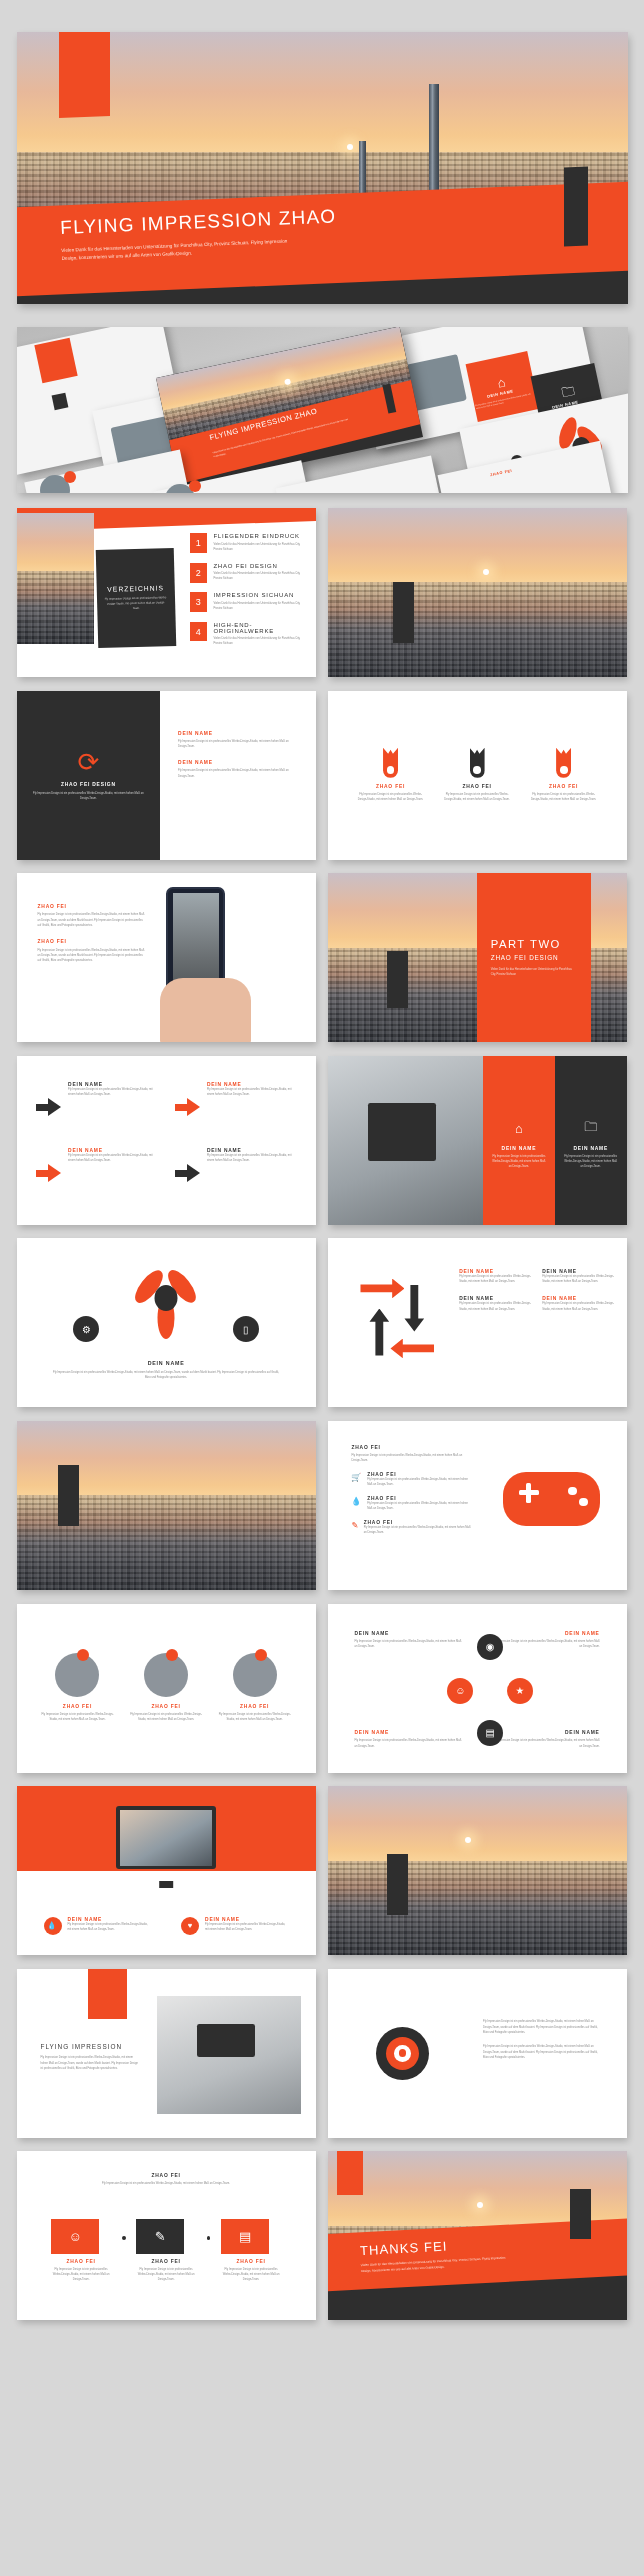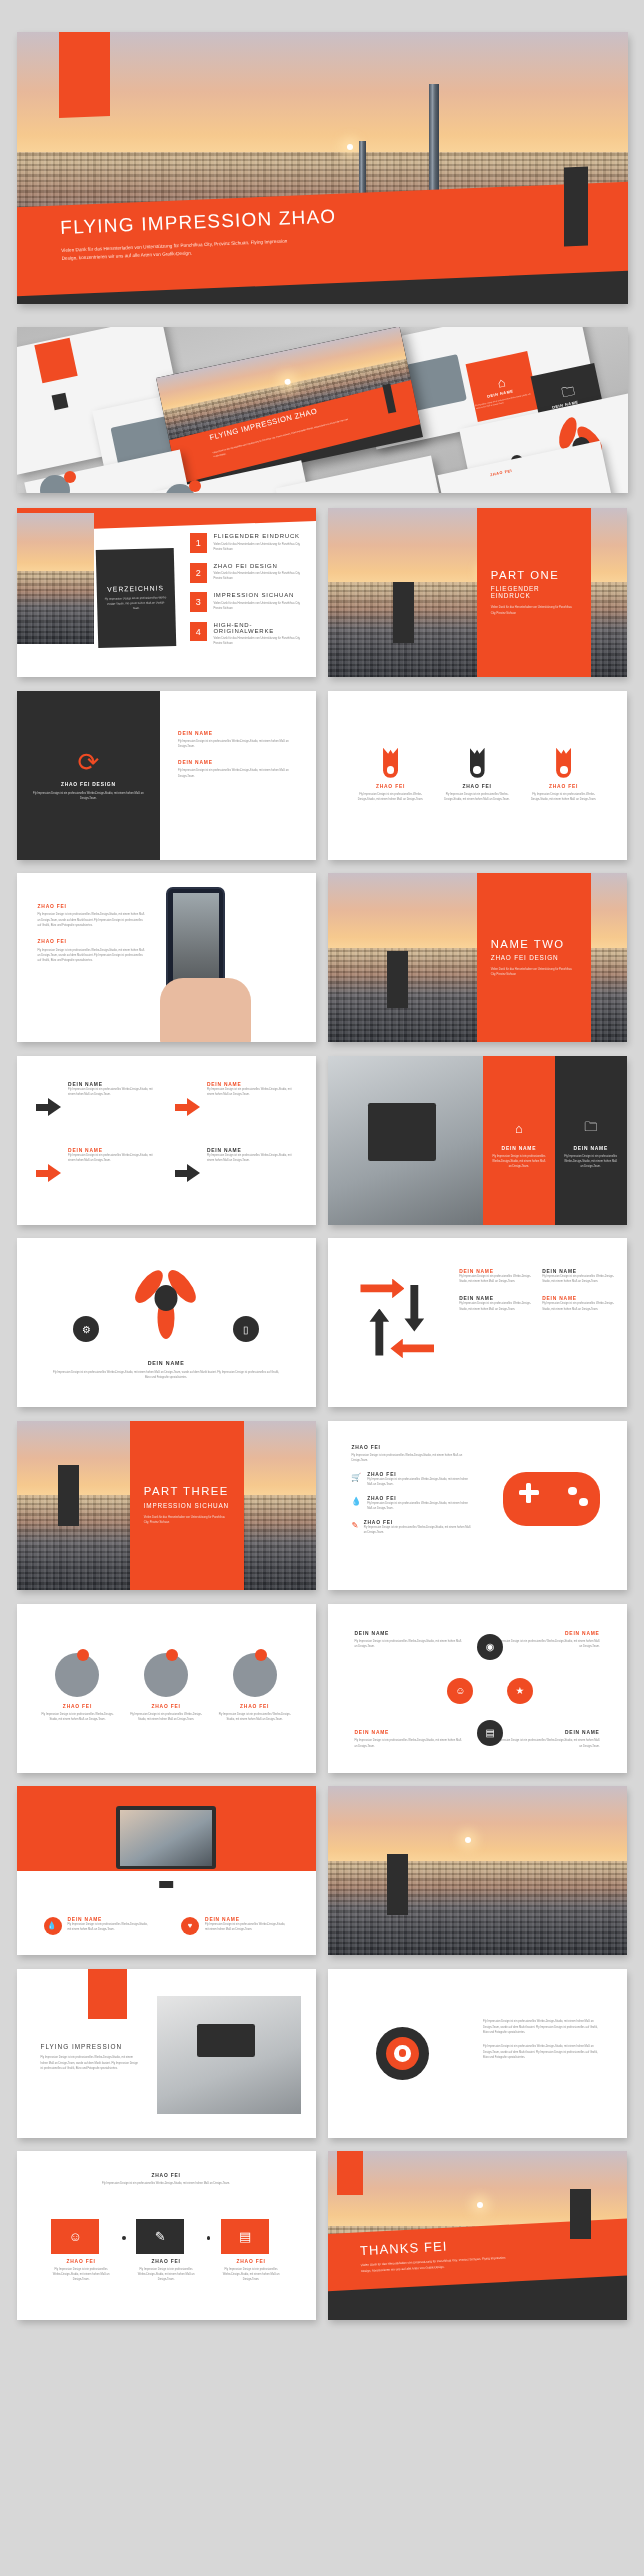--- a/index.html
+++ b/index.html
@@ -276,25 +276,20 @@
           </div>
         </div>
       </div>
 
       <div class="slide">
         <div style="position:absolute;inset:0">
             <div class="sky"></div>
             <div class="sun" style="left:52%;top:36%"></div>
           </div>
         <div class="dark" style="position:absolute;left:22%;top:44%;width:7%;height:36%"></div>
-        <div class="part-panel">
-          <div class="pt">PART  ONE</div>
-          <div class="ps">FLIEGENDER EINDRUCK</div>
-          <div class="t-body w">Vielen Dank für das Herunterladen von Unterstützung für Panzhihua City, Provinz Sichuan</div>
-        </div>
       </div>
     </div>
 
     <div class="row">
       <div class="slide">
         <div class="dark" style="position:absolute;left:0;top:0;width:48%;height:100%;display:flex;flex-direction:column;align-items:center;justify-content:center;">
           <div style="color:#f04b23;font-size:26px;line-height:1">⟳</div>
           <div class="t-lbl w" style="margin-top:7.6px">ZHAO FEI DESIGN</div>
           <div class="t-body" style="color:#cfcfcf;text-align:center;width:113px;margin-top:3.8px">Fly Impression Design ist ein professionelles Werbe-Design-Studio, mit einem hohen Maß an Design-Team.</div>
         </div>
@@ -350,21 +345,21 @@
         <div style="position:absolute;left:48%;top:62%;width:91px;height:68px;background:#e8bba0;border-radius:23px 23px 6px 6px"></div>
       </div>
 
       <div class="slide">
         <div style="position:absolute;inset:0">
             <div class="sky"></div>
             <div class="sun" style="left:58%;top:40%"></div>
           </div>
         <div class="dark" style="position:absolute;left:20%;top:46%;width:7%;height:34%"></div>
         <div class="part-panel">
-          <div class="pt">NAME  TWO</div>
+          <div class="pt">PART  TWO</div>
           <div class="ps">ZHAO FEI DESIGN</div>
           <div class="t-body w">Vielen Dank für das Herunterladen von Unterstützung für Panzhihua City, Provinz Sichuan</div>
         </div>
       </div>
     </div>
 
     <div class="row">
       <div class="slide">
         <div style="position:absolute;inset:0;padding:26px 19.7px;display:grid;grid-template-columns:1fr 1fr;grid-template-rows:1fr 1fr;gap:15px 18px">
           <div style="display:flex;gap:6.8px">
@@ -473,25 +468,20 @@
         </div>
       </div>
     </div>
 
     <div class="row">
       <div class="slide">
         <div style="position:absolute;inset:0">
             <div class="sky"></div>
           </div>
         <div class="dark" style="position:absolute;left:14%;top:26%;width:7%;height:36%"></div>
-        <div class="part-panel" style="left:38%;width:38%">
-          <div class="pt">PART  THREE</div>
-          <div class="ps">IMPRESSION SICHUAN</div>
-          <div class="t-body w">Vielen Dank für das Herunterladen von Unterstützung für Panzhihua City, Provinz Sichuan</div>
-        </div>
       </div>
 
       <div class="slide">
         <div style="position:absolute;left:8%;top:14%;width:40%">
           <div class="t-lbl d">ZHAO FEI</div>
           <div class="t-body" style="margin:3px 0 9px">Fly Impression Design ist ein professionelles Werbe-Design-Studio, mit einem hohen Maß an Design-Team.</div>
           <div style="display:flex;gap:5.3px;margin-bottom:8.3px">
             <div style="color:#f04b23;font-size:8.3px">🛒</div>
             <div>
                 <div class="t-lbl d">ZHAO FEI</div>

